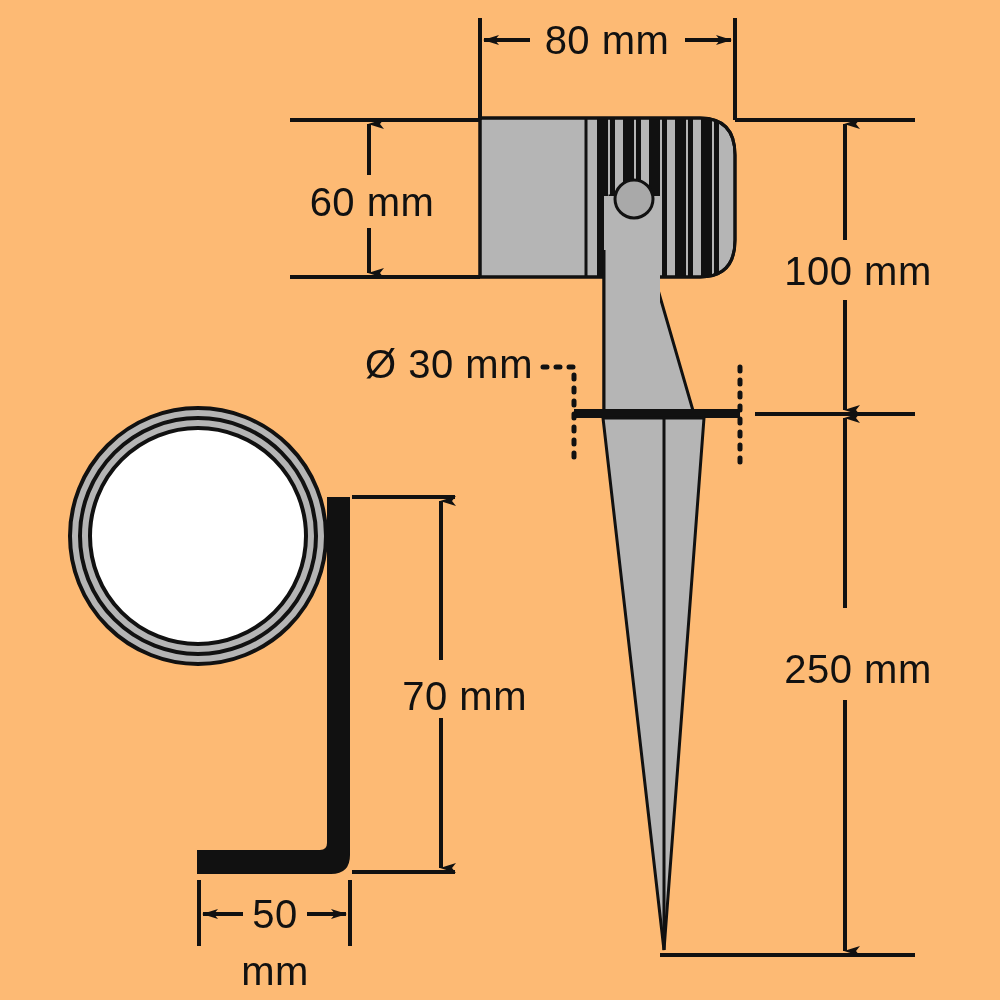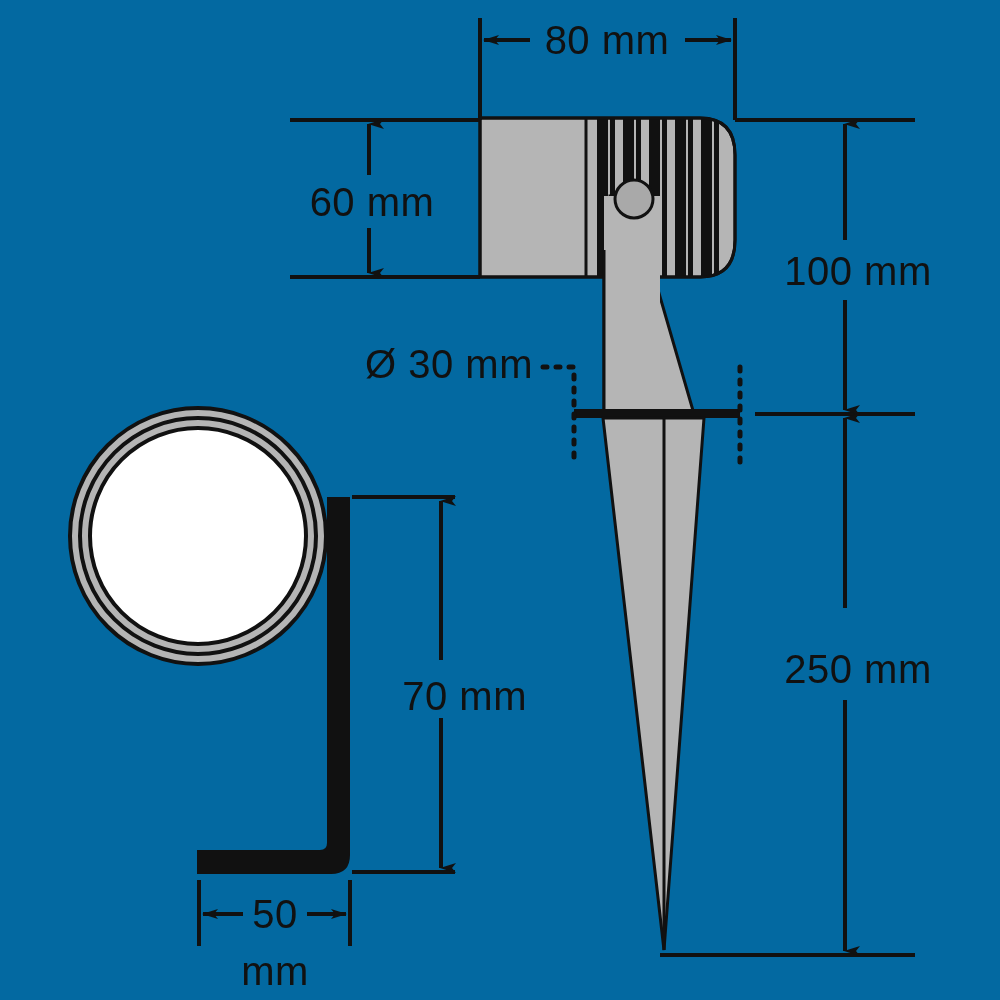--- a/index.html
+++ b/index.html
@@ -8,21 +8,21 @@
     padding: 0;
     background: #ffffff;
   }
   body {
     font-family: "Liberation Sans", sans-serif;
   }
   #drawing-root {
     position: relative;
     width: 1000px;
     height: 1000px;
-    background: #0369a1;
+    background: #fdba74;
     overflow: hidden;
   }
   #drawing-svg {
     position: absolute;
     left: 0;
     top: 0;
     width: 1000px;
     height: 1000px;
   }
   .dim-text {

